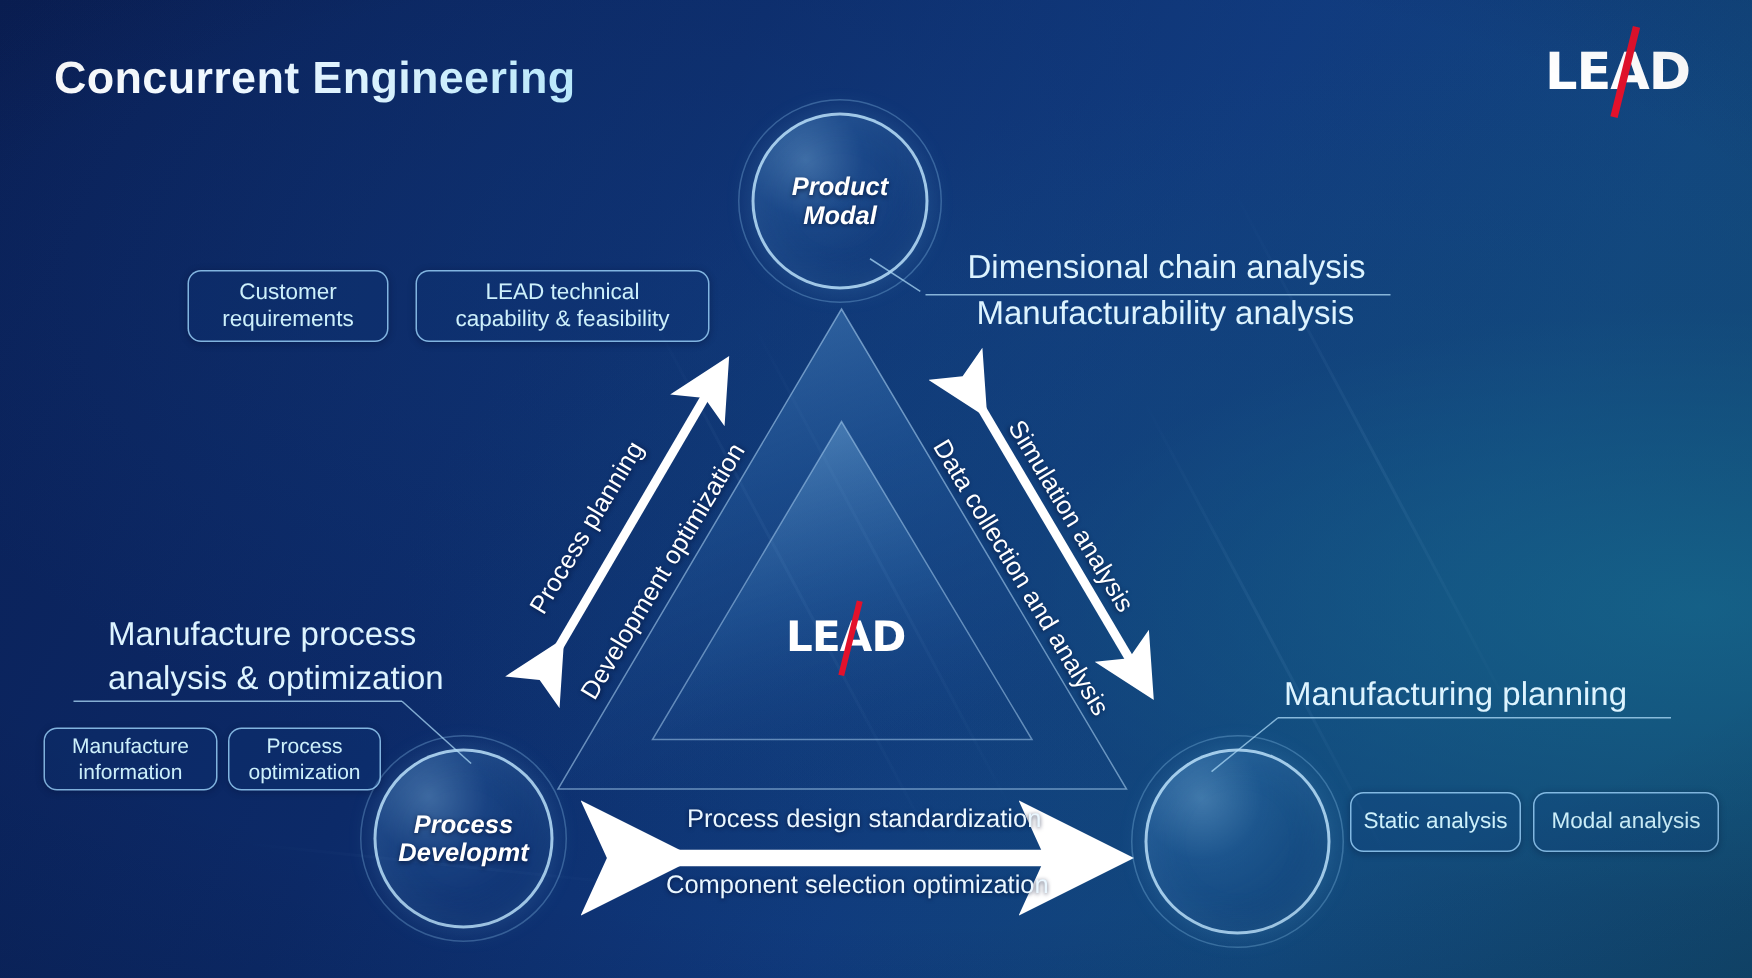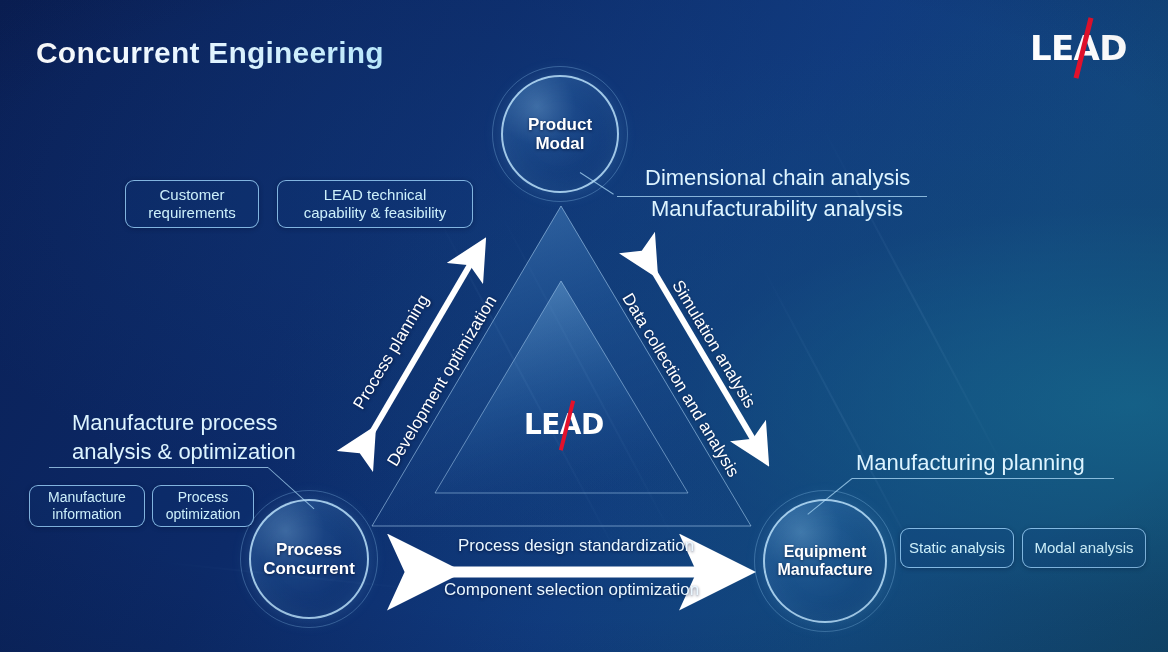--- a/index.html
+++ b/index.html
@@ -55,21 +55,21 @@
     border:2px solid rgba(186,225,250,.85);
     background:
       radial-gradient(75% 75% at 30% 26%, rgba(130,190,235,.42) 0%, rgba(60,125,190,.26) 45%, rgba(22,62,125,.18) 100%);
     box-shadow:0 0 18px rgba(120,190,240,.20), inset 0 0 26px rgba(120,185,235,.14);
   }
   .node .halo{
     position:absolute;inset:-11px;border-radius:50%;
     border:1px solid rgba(150,205,245,.30);
     pointer-events:none;
   }
-  .node span{position:relative;z-index:2;text-shadow:0 1px 3px rgba(0,10,40,.65);}
+  .node span{position:relative;z-index:2;text-shadow:0 1px 3px rgba(0,10,40,.65);font-style:italic;}
 
   
   .pill{
     position:absolute;
     border:1px solid rgba(150,205,245,.85);
     border-radius:9px;
     color:#cdf0fb;
     display:flex;align-items:center;justify-content:center;text-align:center;
     line-height:1.18;
     background:rgba(18,60,130,.18);
@@ -167,30 +167,26 @@
     <span>
       <span>Product</span><br>
       <span>Modal</span>
     </span>
   </div>
 
   <div class="node" style="left:249px;top:499px;width:120px;height:120px;font-size:17px;">
     <div class="halo"></div>
     <span>
       <span>Process</span><br>
-      <span>Concurrent</span>
+      <span>Developmt</span>
     </span>
   </div>
 
   <div class="node" style="left:763px;top:499px;width:124px;height:124px;font-size:16px;">
     <div class="halo"></div>
-    <span>
-      <span>Equipment</span><br>
-      <span>Manufacture</span>
-    </span>
   </div>
 
   <div class="pill" style="left:125px;top:180px;width:134px;height:48px;font-size:15px;">
     <span>
       <span>Customer</span><br>
       <span>requirements</span>
     </span>
   </div>
   <div class="pill" style="left:277px;top:180px;width:196px;height:48px;font-size:15px;">
     <span>

